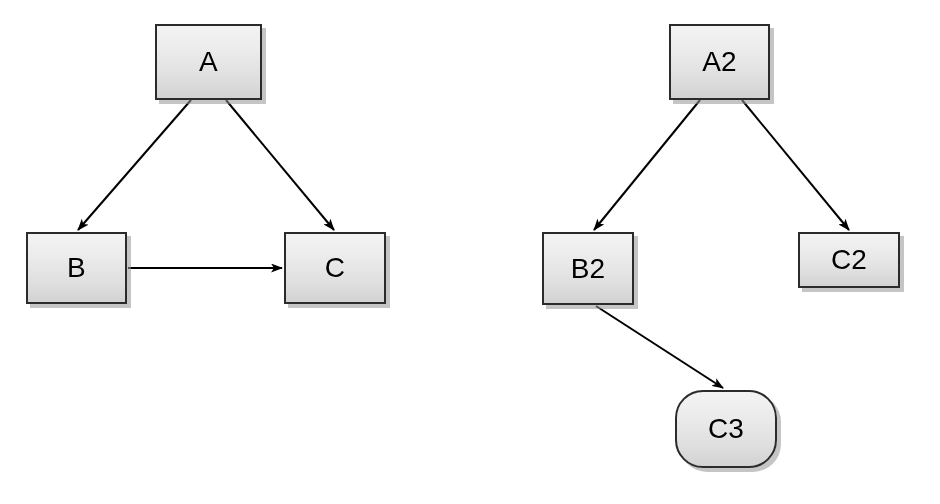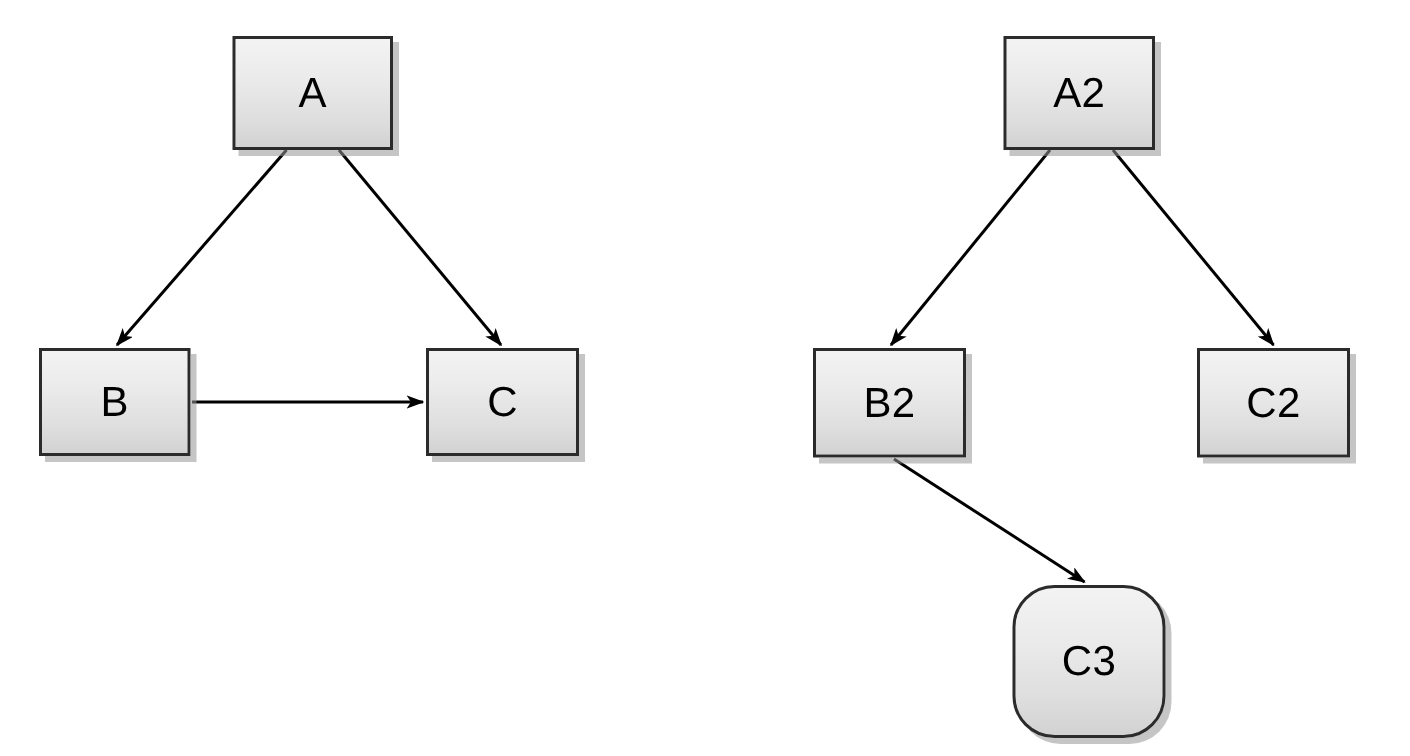--- a/index.html
+++ b/index.html
@@ -74,24 +74,24 @@
       </div>
       <div class="node" style="left: 26px; top: 232px; width: 101px; height: 72px;">
         <span class="node-label">B</span>
       </div>
       <div class="node" style="left: 284px; top: 232px; width: 102px; height: 72px;">
         <span class="node-label">C</span>
       </div>
       <div class="node" style="left: 669px; top: 24px; width: 101px; height: 76px; justify-content: center;">
         <span class="node-label">A2</span>
       </div>
-      <div class="node" style="left: 542px; top: 232px; width: 102px; height: 73px; align-items: center;">
+      <div class="node" style="left: 542px; top: 232px; width: 92px; height: 73px; align-items: center;">
         <span class="node-label">B2</span>
       </div>
-      <div class="node" style="left: 798px; top: 232px; width: 102px; height: 73px;">
+      <div class="node" style="left: 798px; top: 232px; width: 102px; height: 56px;">
         <span class="node-label">C2</span>
       </div>
-      <div class="node" style="left: 675px; top: 390px; width: 102px; height: 102px; border-radius: 28px;">
+      <div class="node" style="left: 675px; top: 390px; width: 102px; height: 78px; border-radius: 28px;">
         <span class="node-label">C3</span>
       </div>
     </div>
 
 </div>
 
 </body></html>

